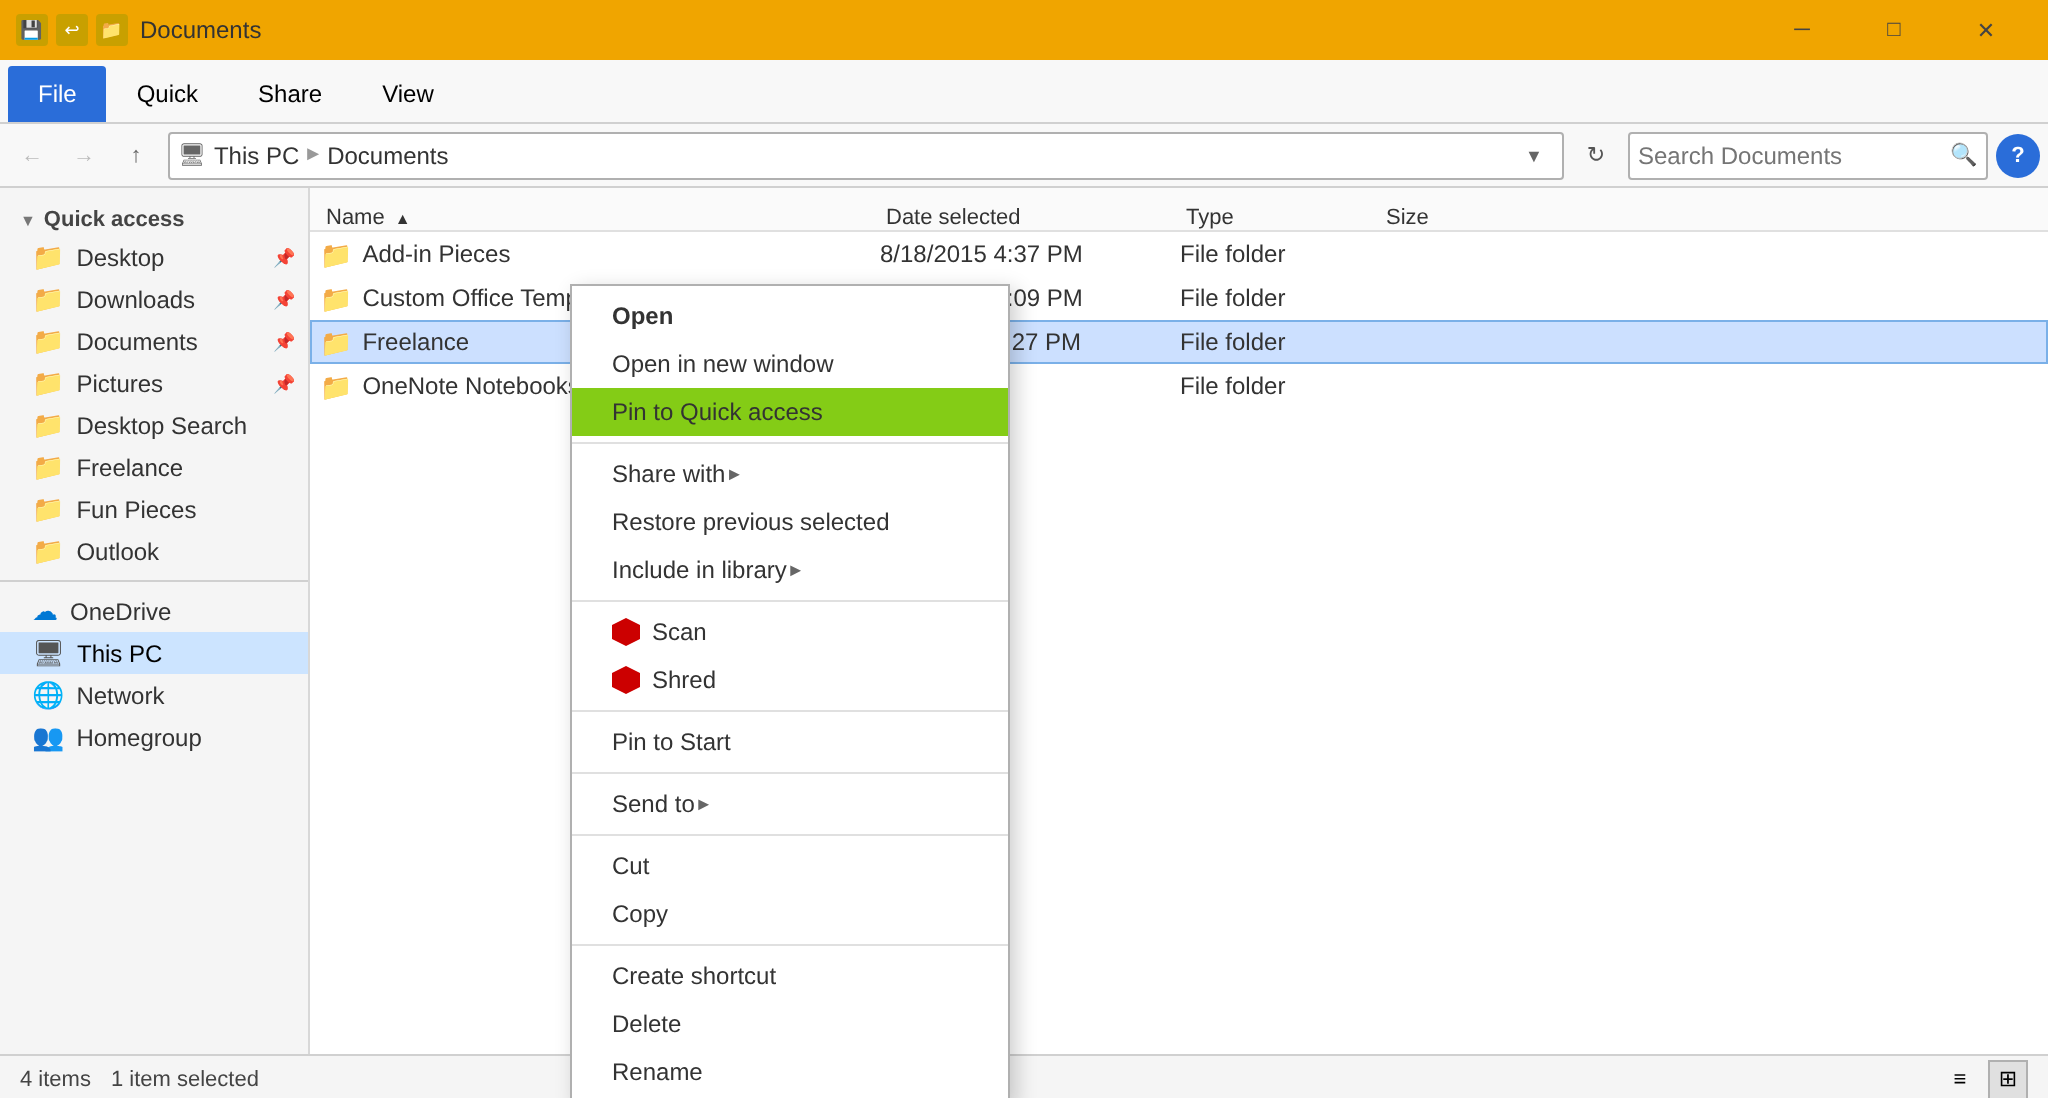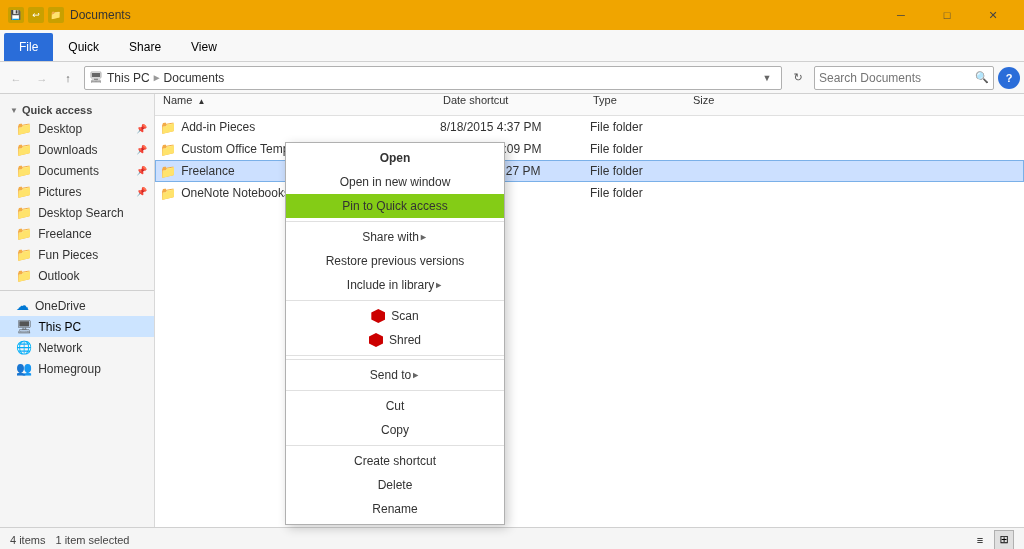--- a/index.html
+++ b/index.html
@@ -236,21 +236,21 @@
       display: flex;
       flex-direction: column;
       background: #fff;
       position: relative;
     }
     .column-headers {
       display: flex;
       border-bottom: 1px solid #e0e0e0;
       background: #fafafa;
       height: 22px;
-      align-items: flex-start;
+      align-items: flex-end;
       padding: 0 4px;
     }
     .col-header {
       font-size: 11px;
       color: #333;
       padding: 0 4px;
       cursor: pointer;
       white-space: nowrap;
     }
     .col-header.name { width: 280px; }
@@ -329,21 +329,21 @@
       z-index: 100;
       padding: 3px 0;
     }
     .ctx-item {
       padding: 5px 20px;
       cursor: pointer;
       font-size: 12px;
       color: #333;
       display: flex;
       align-items: center;
-      justify-content: center;
+      justify-content: flex-start;
     }
     .ctx-item.highlighted {
       background: #84cc16;
     }
     .ctx-item .submenu-arrow { font-size: 9px; color: #666; }
     .ctx-item .ctx-icon {
       margin-right: 6px;
       font-size: 12px;
       width: 16px;
       display: inline-flex;
@@ -483,21 +483,21 @@
   </div>
 
   <div class="file-list-area">
 
     <div class="column-headers">
       <div class="col-header name">
         <span>Name</span>
         <span class="col-sort">▲</span>
       </div>
       <div class="col-header date">
-        <span>Date shortcut</span>
+        <span>Date selected</span>
       </div>
       <div class="col-header type">
         <span>Type</span>
       </div>
       <div class="col-header size">
         <span>Size</span>
       </div>
     </div>
 
     <div class="file-rows">
@@ -550,21 +550,21 @@
         <span class="ctx-item-row">Pin to Quick access</span>
       </div>
 
       <div class="ctx-separator"></div>
 
       <div class="ctx-item">
         <span class="ctx-item-row">Share with</span>
         <span class="submenu-arrow">►</span>
       </div>
       <div class="ctx-item">
-        <span class="ctx-item-row">Restore previous versions</span>
+        <span class="ctx-item-row">Restore previous selected</span>
       </div>
       <div class="ctx-item">
         <span class="ctx-item-row">Include in library</span>
         <span class="submenu-arrow">►</span>
       </div>
 
       <div class="ctx-separator"></div>
 
       <div class="ctx-item">
         <span class="ctx-item-row">
@@ -574,20 +574,23 @@
       </div>
       <div class="ctx-item">
         <span class="ctx-item-row">
           <span class="ctx-icon" style="display:inline-block;width:14px;height:14px;background:#cc0000;clip-path:polygon(50% 0%,100% 25%,100% 75%,50% 100%,0% 75%,0% 25%);margin-right:6px;"></span>
           <span>Shred</span>
         </span>
       </div>
 
       <div class="ctx-separator"></div>
 
+      <div class="ctx-item">
+        <span class="ctx-item-row">Pin to Start</span>
+      </div>
 
       <div class="ctx-separator"></div>
 
       <div class="ctx-item">
         <span class="ctx-item-row">Send to</span>
         <span class="submenu-arrow">►</span>
       </div>
 
       <div class="ctx-separator"></div>
 

